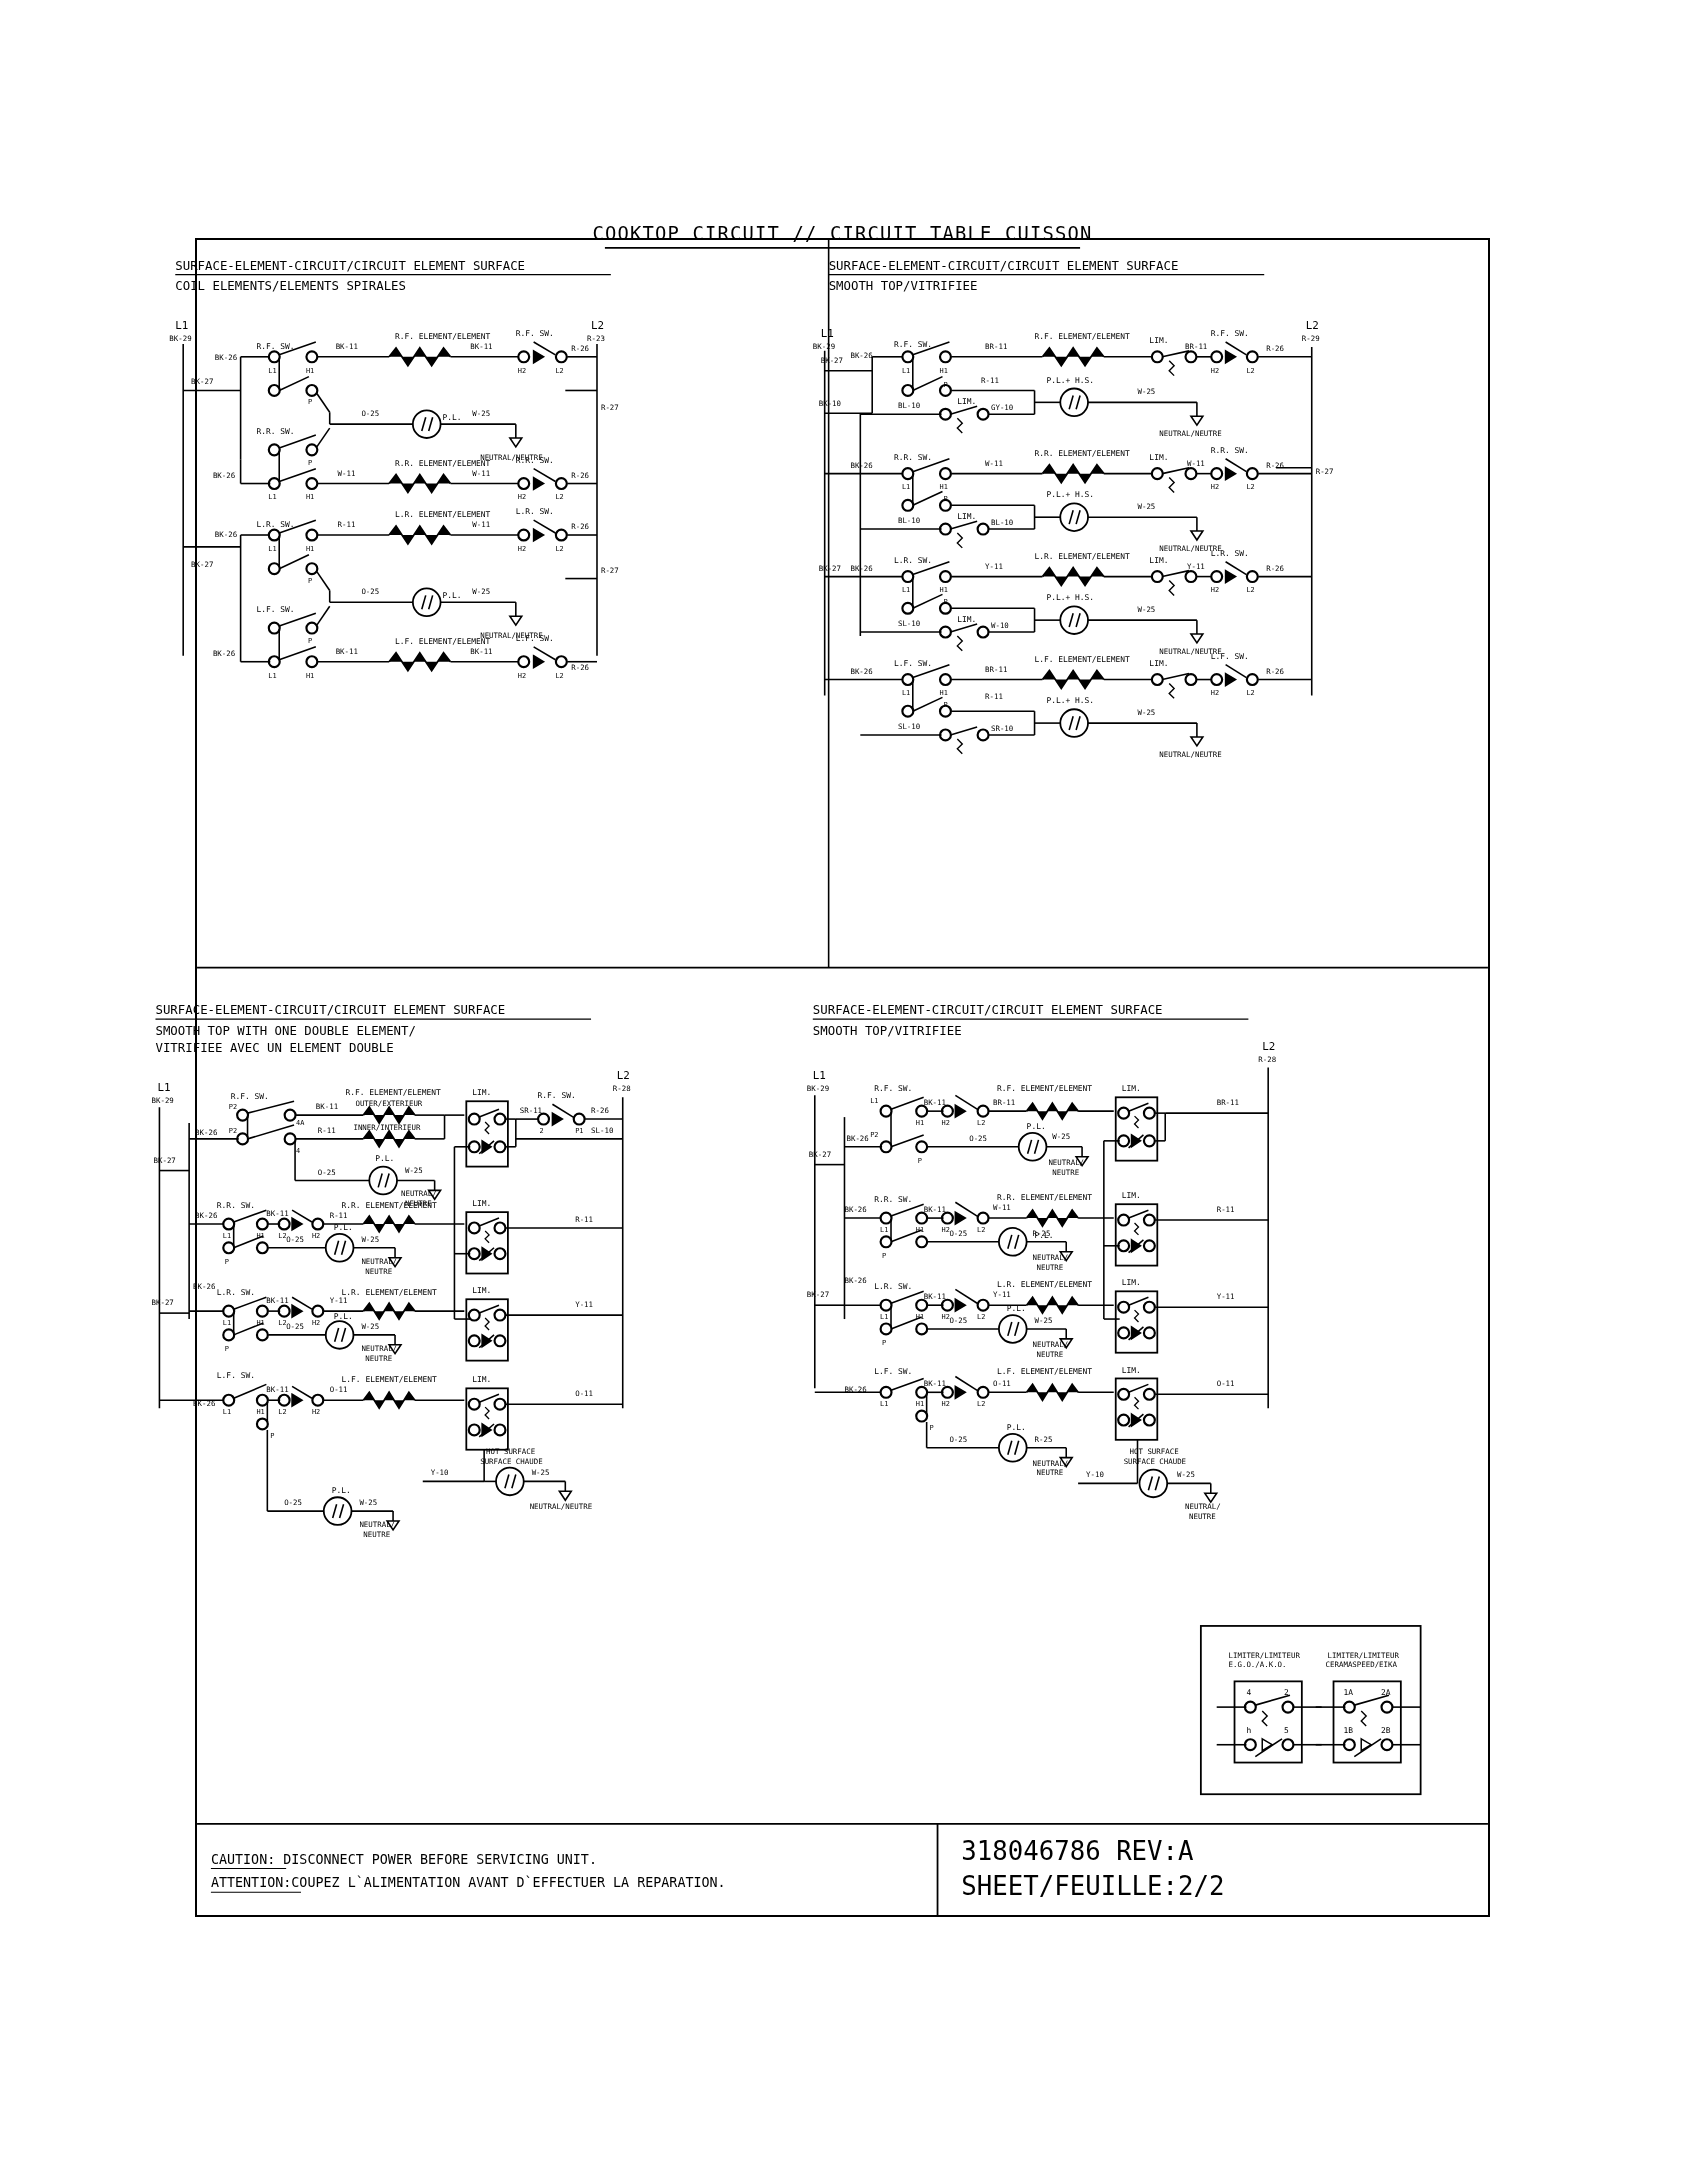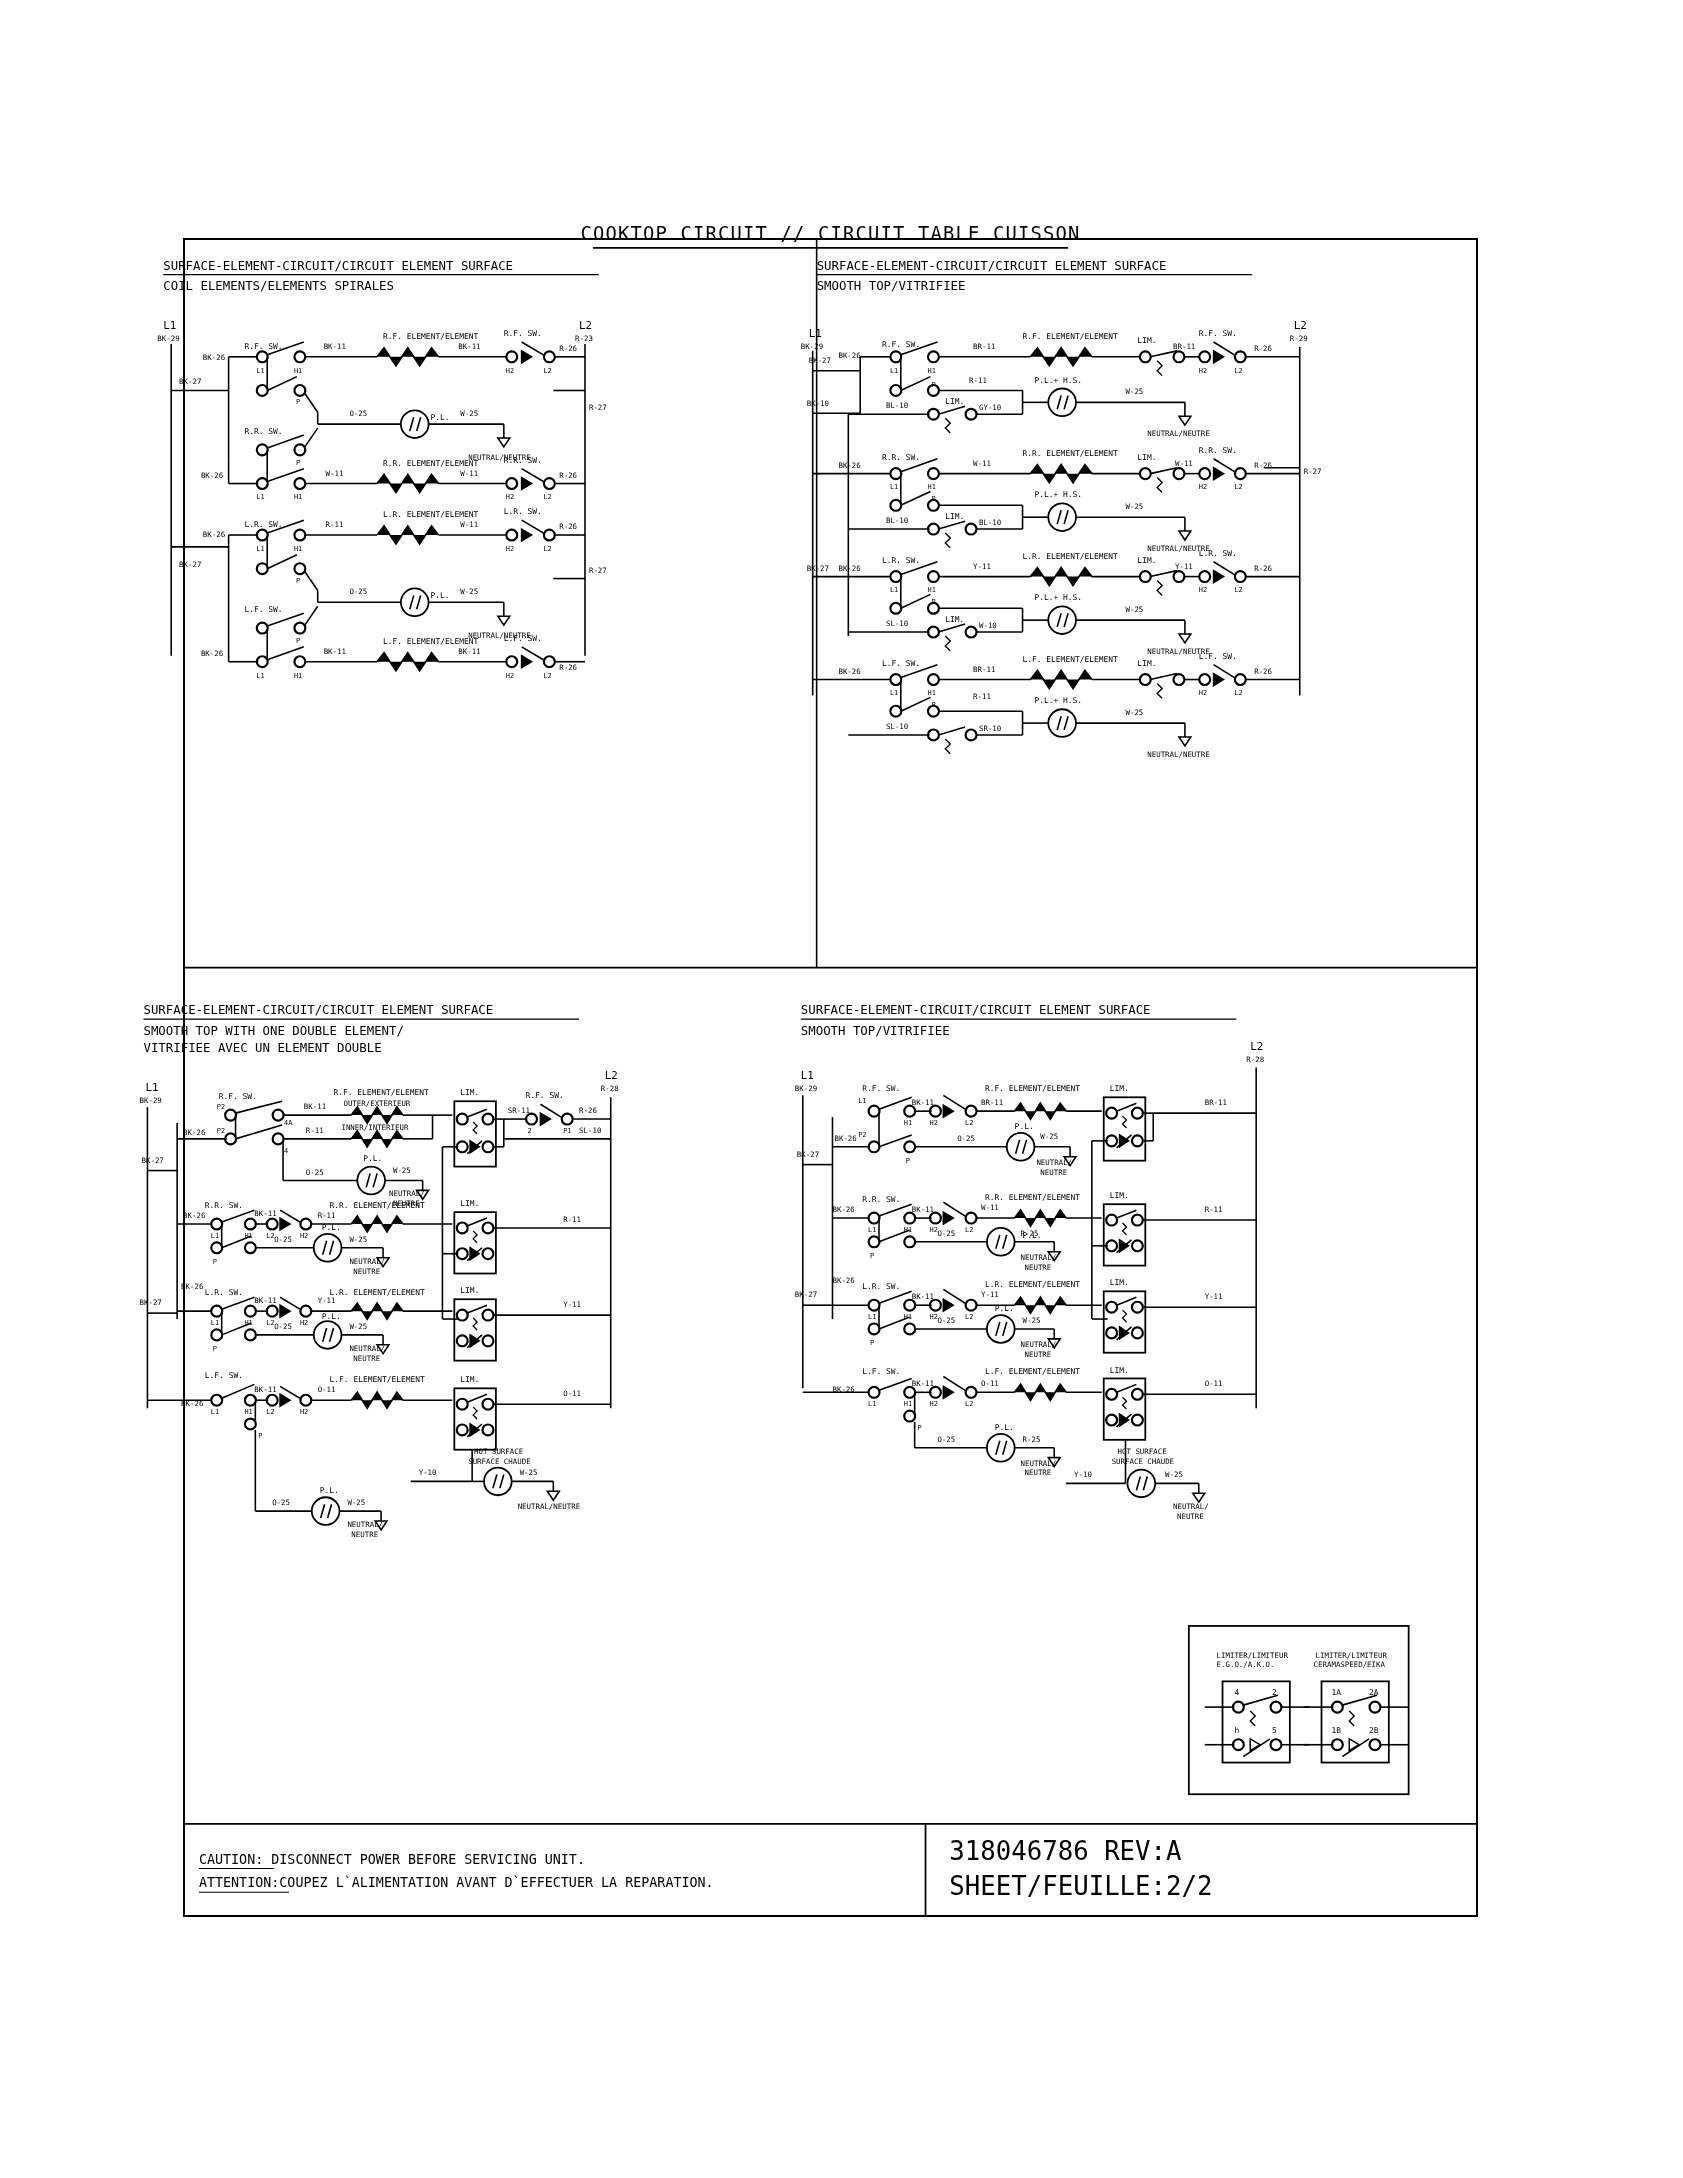--- a/index.html
+++ b/index.html
@@ -1,18 +1,18 @@
 <!DOCTYPE html>
 <html><head>
 <meta charset="utf-8">
 <style>
   html,body{margin:0;padding:0;background:#fff;}
   body{width:1683px;height:2178px;font-family:"DejaVu Sans Mono",monospace;color:#000;}
   #page{position:relative;width:1683px;height:2178px;overflow:hidden;}
-  #sheet{position:absolute;left:183px;top:238px;width:1295px;height:1679px;border:2px solid #000;box-sizing:border-box;}
+  #sheet{position:absolute;left:195px;top:238px;width:1295px;height:1679px;border:2px solid #000;box-sizing:border-box;}
   svg{position:absolute;left:0;top:0;overflow:visible;}
   .t{font-family:"DejaVu Sans Mono",monospace;fill:#000;}
   text{dominant-baseline:alphabetic;}
 </style>
 </head>
 <body>
 
 <div id="page">
  <div id="sheet">
   <svg width="1291" height="1675" viewBox="0 0 1304 1692">

